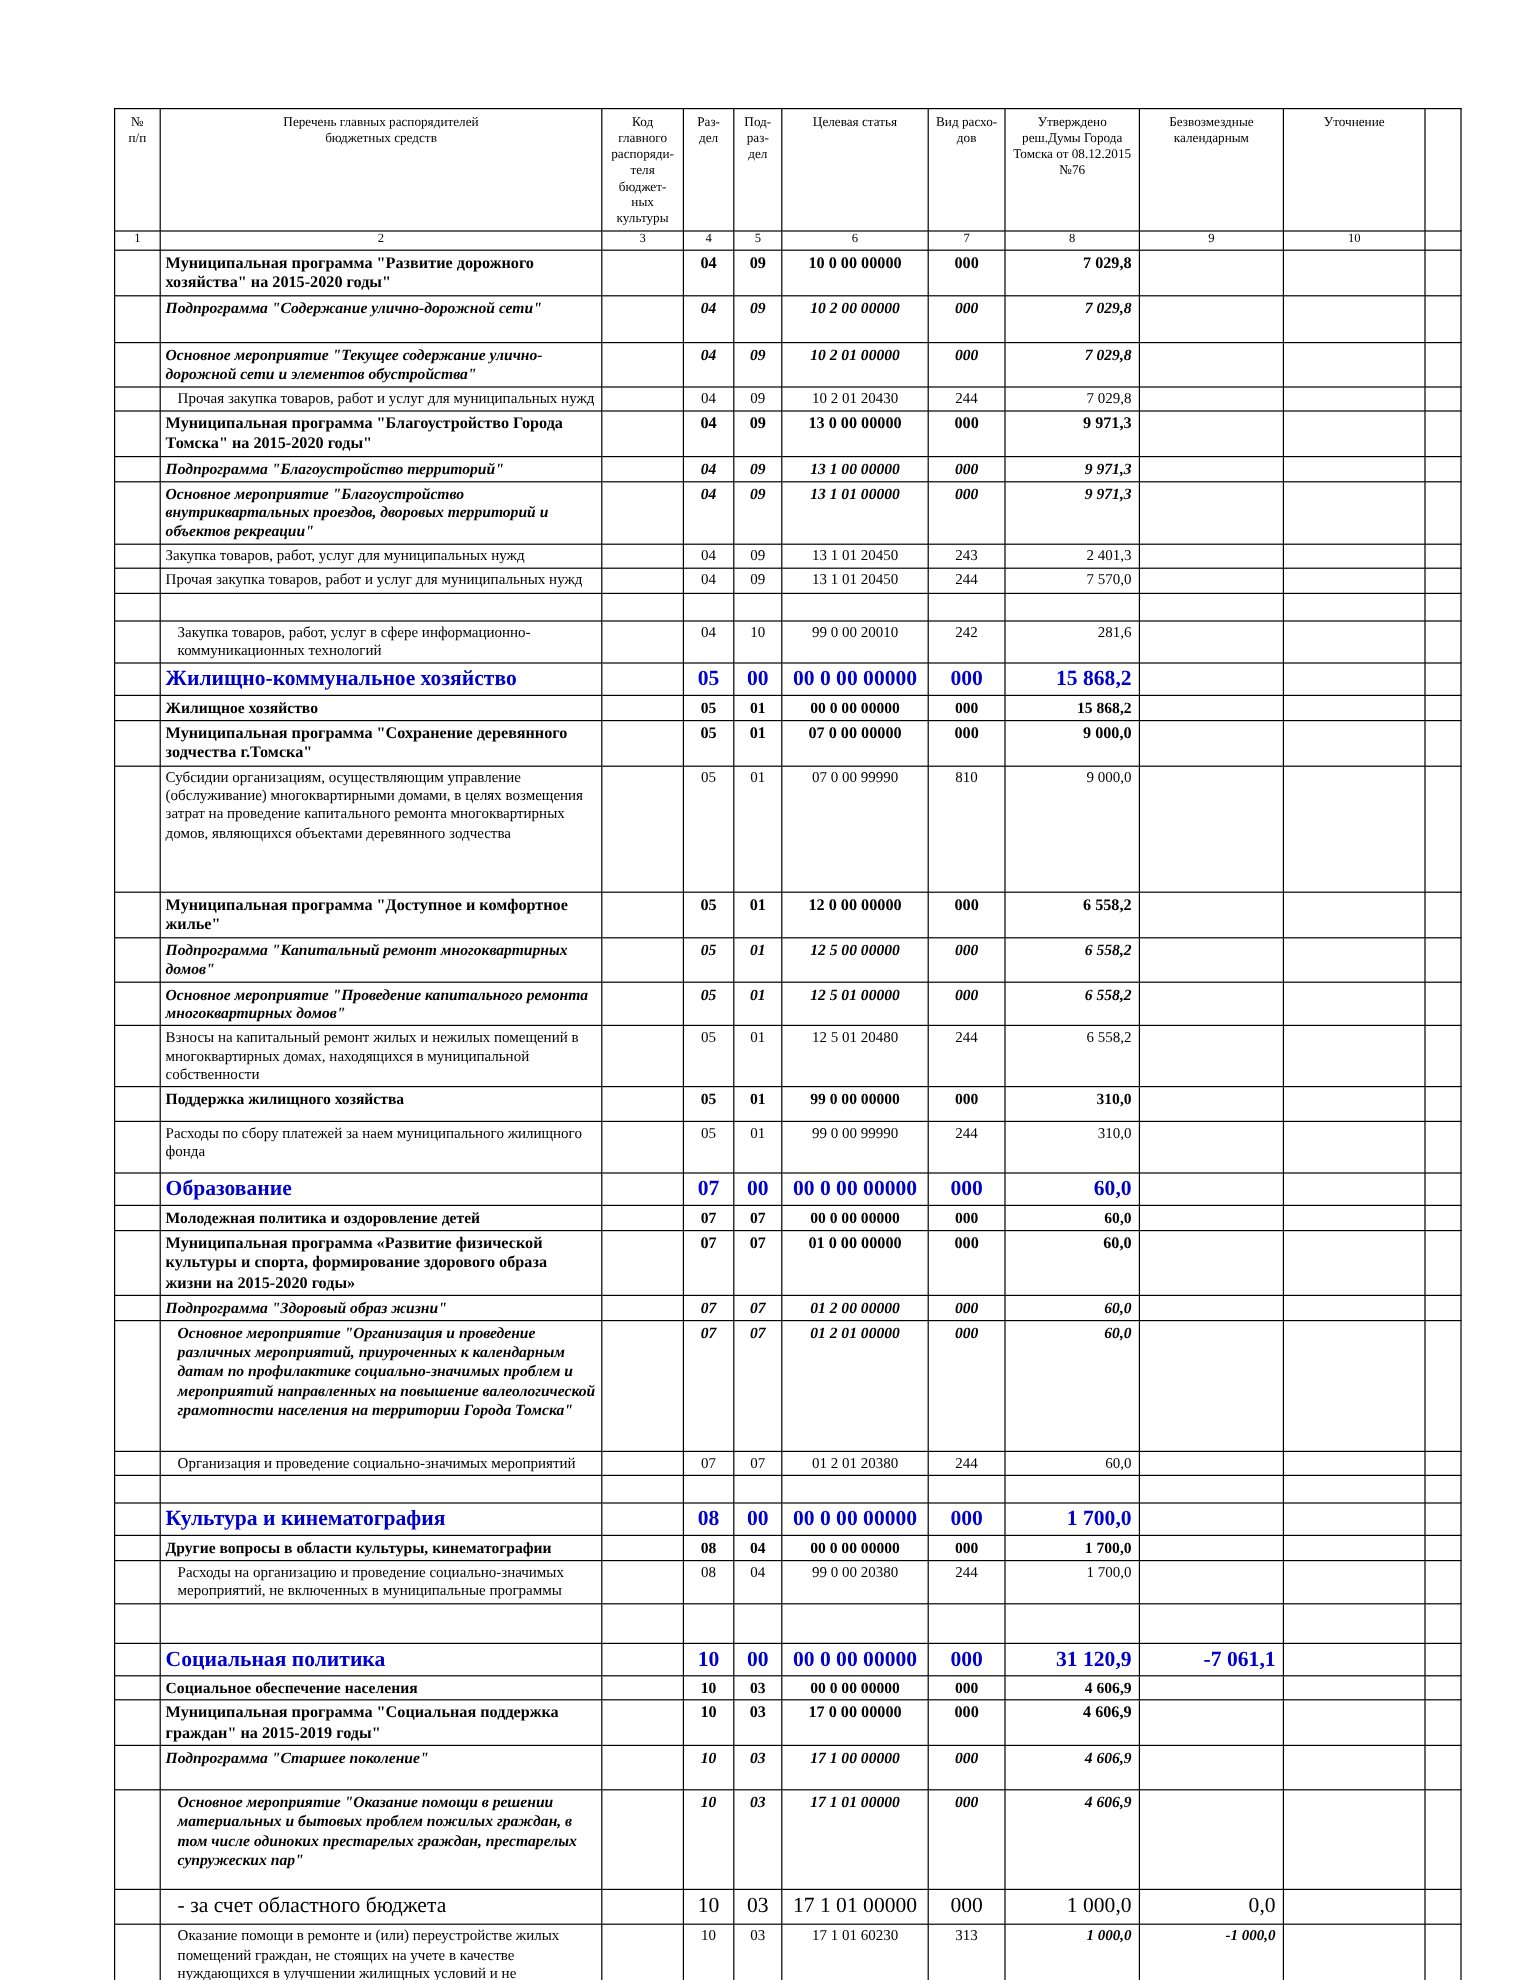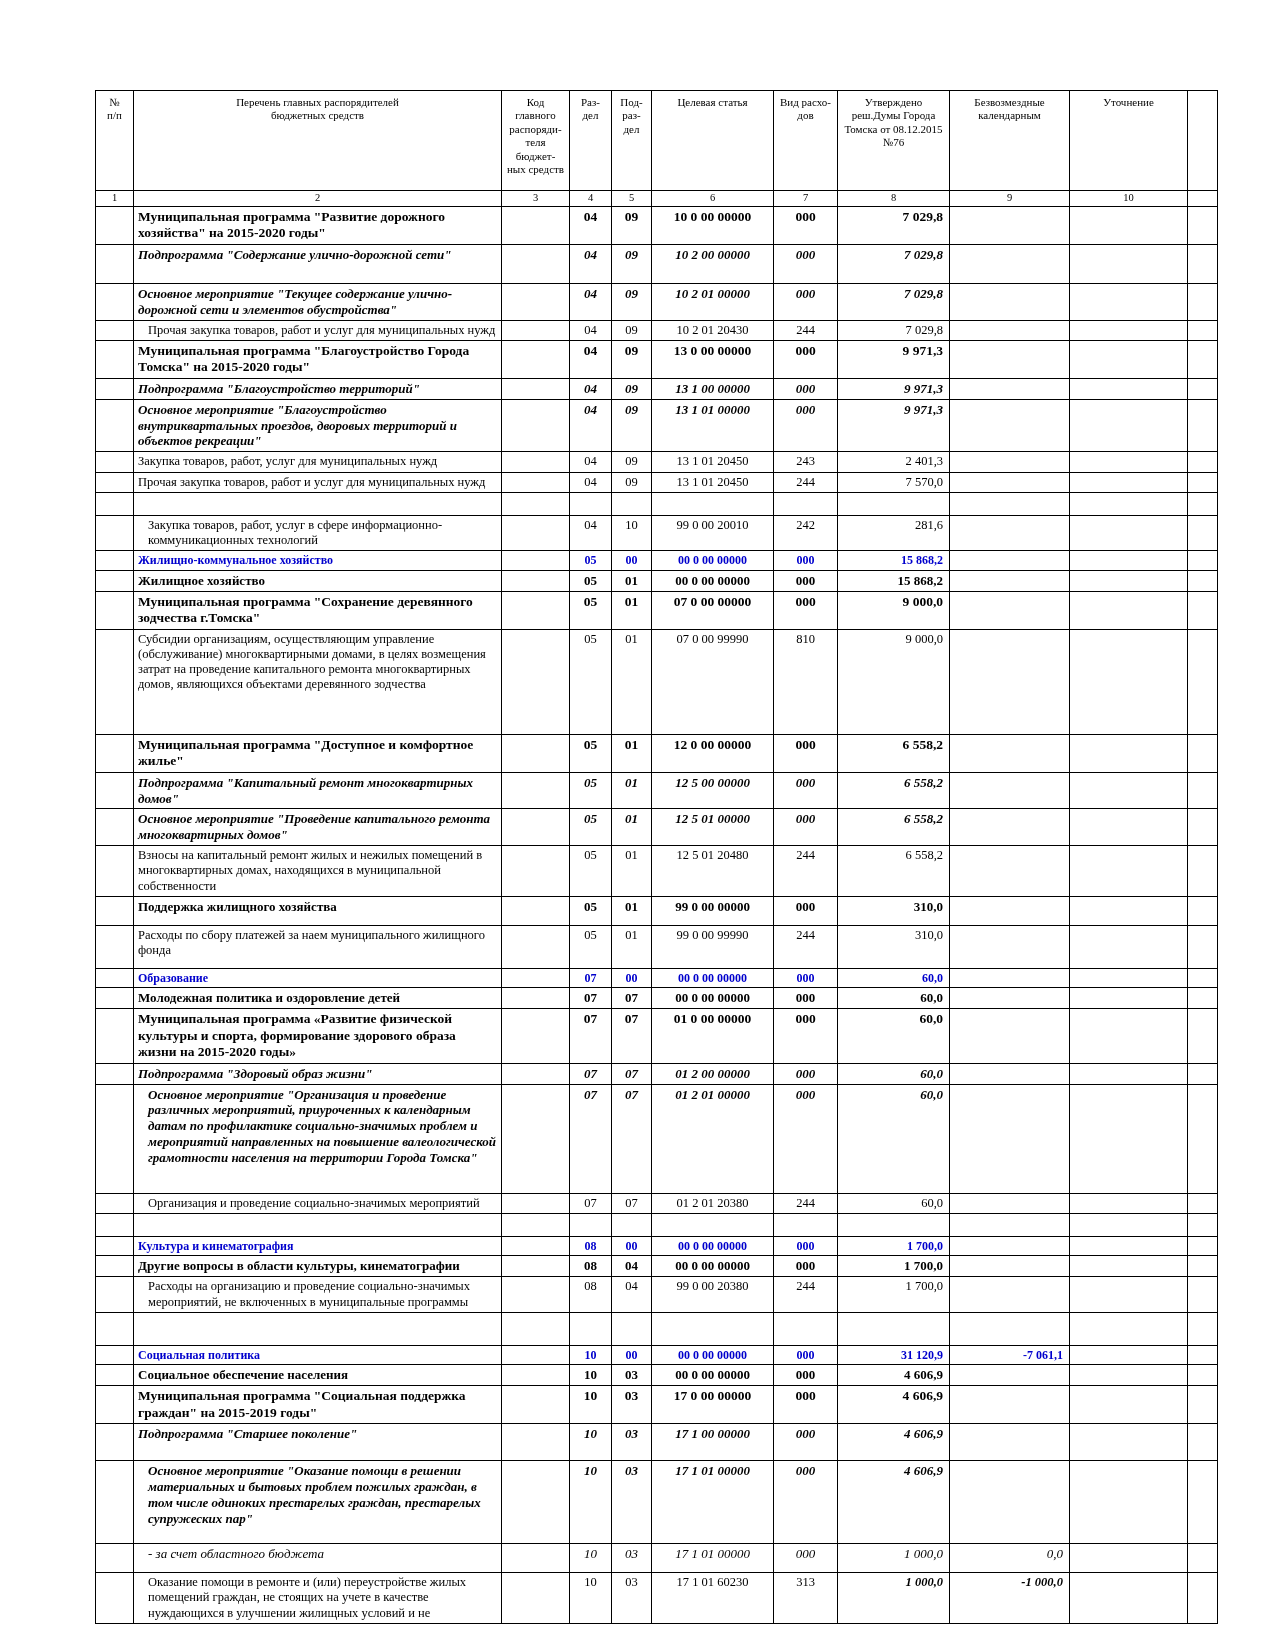--- a/index.html
+++ b/index.html
@@ -15,24 +15,24 @@
   tr.num-row td{font-size:10.5px;text-align:center;padding:1px;height:13px;}
   
   .c-num{text-align:center;}
   .c-name{text-align:left;}
   .c-name.indent{padding-left:14px;}
   .c-kod,.c-rz,.c-pr,.c-csr,.c-vr{text-align:center;}
   .c-approved,.c-grat,.c-clar{text-align:right;padding-right:6px;}
   
   tr.program td{font-weight:bold;font-size:13.5px;}
   tr.subprogram td, tr.event td{font-weight:bold;font-style:italic;font-size:13px;}
-  tr.section td{font-weight:bold;font-size:12px;color:#0000cd;}
+  tr.section td{font-weight:bold;font-size:18px;color:#0000cd;}
   tr.subsection td{font-weight:bold;font-size:13px;}
   tr.item td{font-size:12.5px;}
-  tr.item-italic td{font-style:italic;font-size:13px;}
+  tr.item-italic td{font-size:18px;}
   tr.spacer td{height:18px;}
   tr.v-bold-italic td.c-approved, tr.v-bold-italic td.c-grat{font-weight:bold;font-style:italic;}
 </style>
 </head>
 <body>
 
 <div class="table-wrap">
   <table>
     <colgroup>
       <col style="width:38px">
@@ -50,21 +50,21 @@
     <thead>
       <tr>
         <th>№
 п/п</th>
         <th>Перечень главных распорядителей
 бюджетных средств</th>
         <th>Код
 главного
 распоряди-
 теля бюджет-
-ных средств</th>
+ных культуры</th>
         <th>Раз-
 дел</th>
         <th>Под-
 раз-
 дел</th>
         <th>Целевая статья</th>
         <th>Вид расхо-
 дов</th>
         <th>Утверждено
 реш.Думы Города

